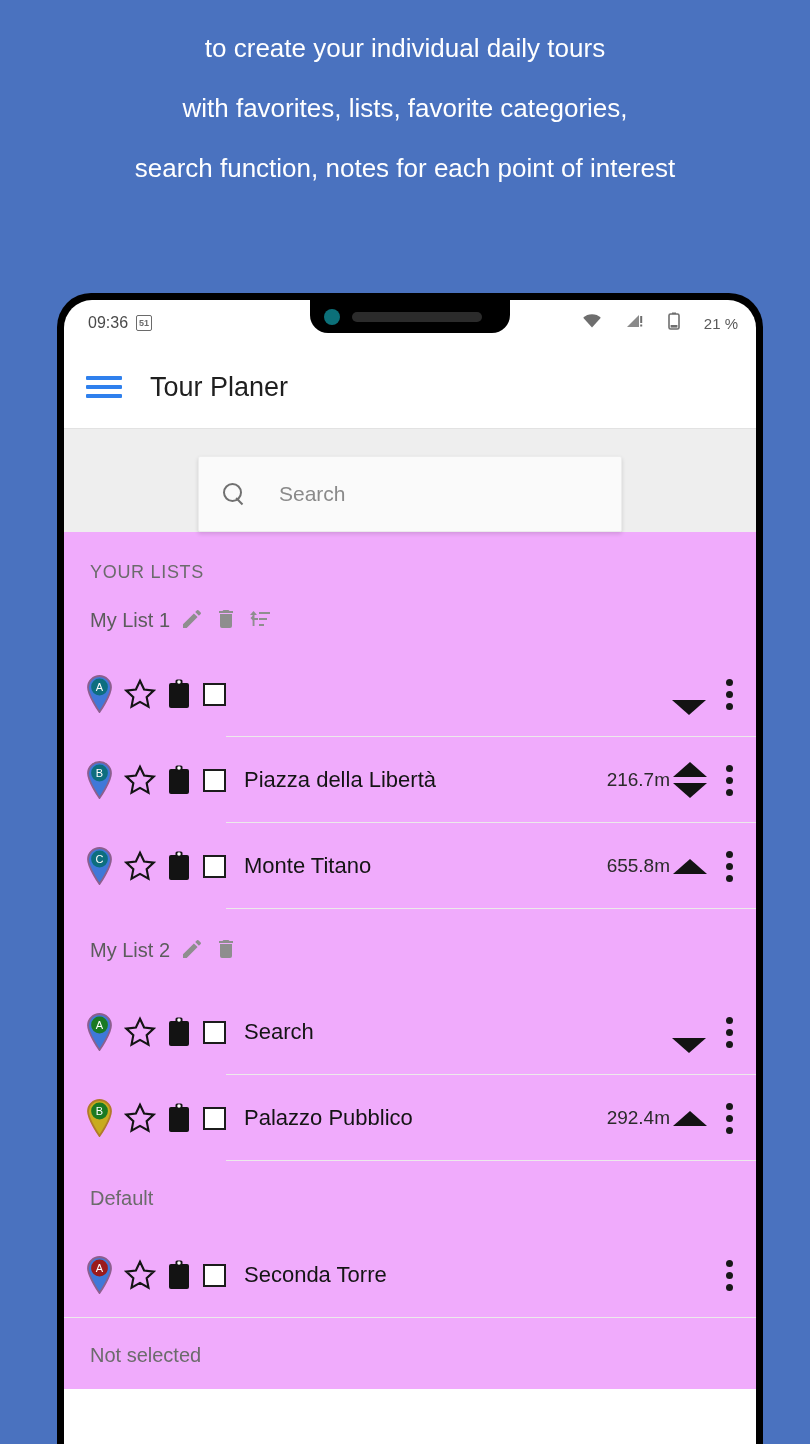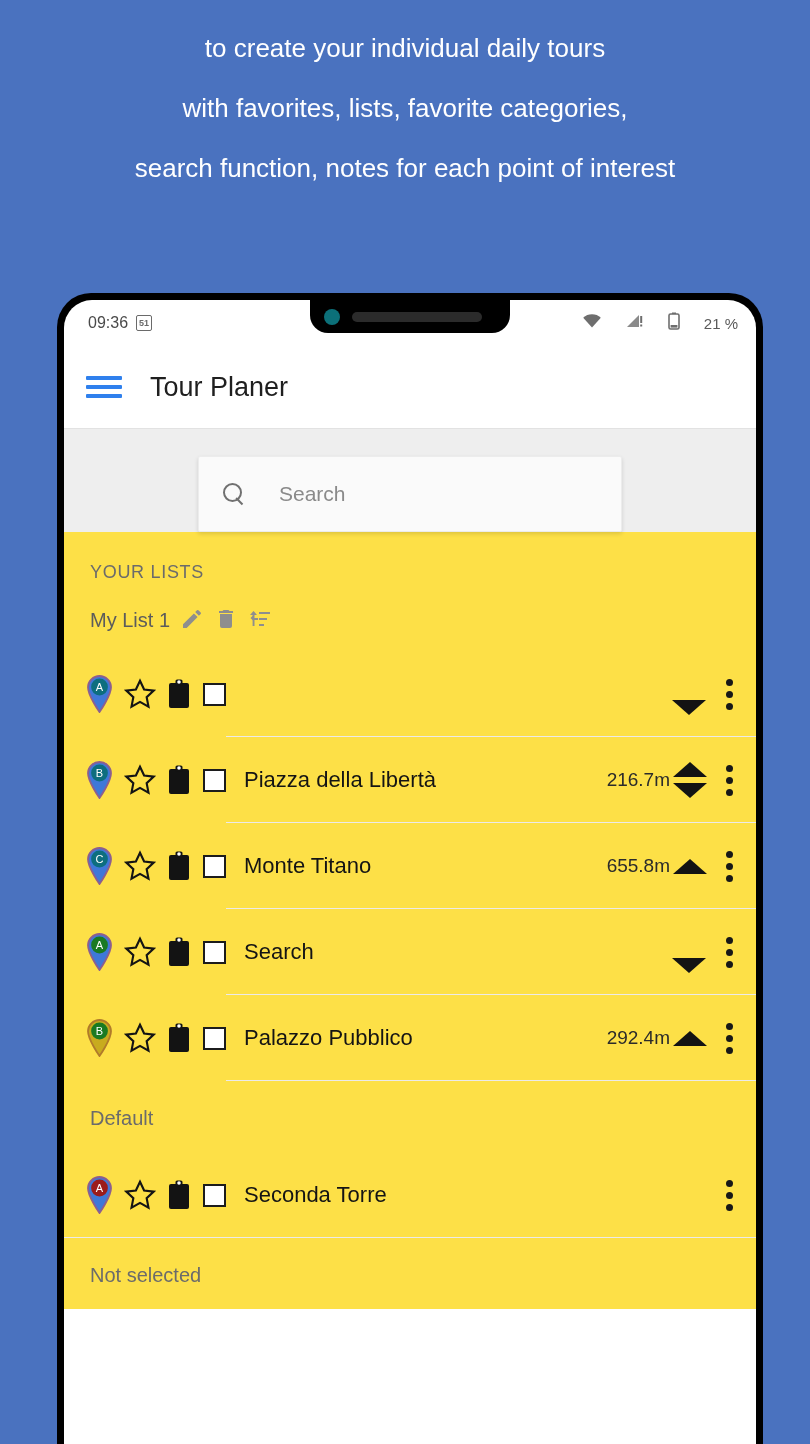--- a/index.html
+++ b/index.html
@@ -92,21 +92,21 @@
     width: 15px; height: 15px; border: 2.4px solid #707070; border-radius: 50%;
   }
   .mag::after {
     content: ''; position: absolute; left: 13px; top: 14px;
     width: 9px; height: 2.4px; background: #707070; transform: rotate(45deg);
     transform-origin: left center;
   }
   .search-placeholder { font-size: 21px; color: #8a8a8a; }
 
   
-  .list-body { background: #fde047; }
+  .list-body { background: #f0abfc; }
   .section-caps {
     font-size: 18px; color: #6b6b6b; letter-spacing: .7px;
     padding: 30px 0 6px 26px;
   }
   .list-head {
     display: flex; align-items: center; gap: 10px;
     padding: 18px 0 18px 26px;
     text-align: right;
   }
   .list-head-name { font-size: 20px; color: #5c5c5c; }
@@ -349,20 +349,33 @@
           <span class="tri-up"></span>
         </span>
         <span class="kebab">
             <i></i>
             <i></i>
             <i></i>
           </span>
         <span class="divider"></span>
       </div>
 
+      <div class="list-head" style="padding-top:28px;padding-bottom:26px;">
+        <span class="list-head-name">My List 2</span>
+        <span class="ic">
+          <svg width="24" height="24" viewBox="0 0 24 24">
+              <path d="M3 17.3V21h3.7L17.6 10.1l-3.7-3.7zM20.7 7a1 1 0 0 0 0-1.4l-2.3-2.3a1 1 0 0 0-1.4 0l-1.8 1.8 3.7 3.7z" fill="#8e8e8e"></path>
+            </svg>
+        </span>
+        <span class="ic">
+          <svg width="24" height="24" viewBox="0 0 24 24">
+              <path d="M6 19a2 2 0 0 0 2 2h8a2 2 0 0 0 2-2V7H6zM19 4h-3.5l-1-1h-5l-1 1H5v2h14z" fill="#8e8e8e"></path>
+            </svg>
+        </span>
+      </div>
 
       <div class="item-row row-tall">
         <span class="pin">
           <svg width="27" height="38" viewBox="0 0 27 38">
             <path d="M13.5 1C7.2 1 2 6 2 12.2 2 20.5 13.5 37 13.5 37S25 20.5 25 12.2C25 6 19.8 1 13.5 1z" fill="#3f78d8" stroke="#8c5f8e" stroke-width="1.8"></path>
             <circle cx="13.5" cy="12" r="8.4" fill="#1a7a22"></circle>
             <text x="13.5" y="16" font-size="11" fill="#ffffff" text-anchor="middle" font-family="Liberation Sans">A</text>
           </svg>
         </span>
         <span class="star">

